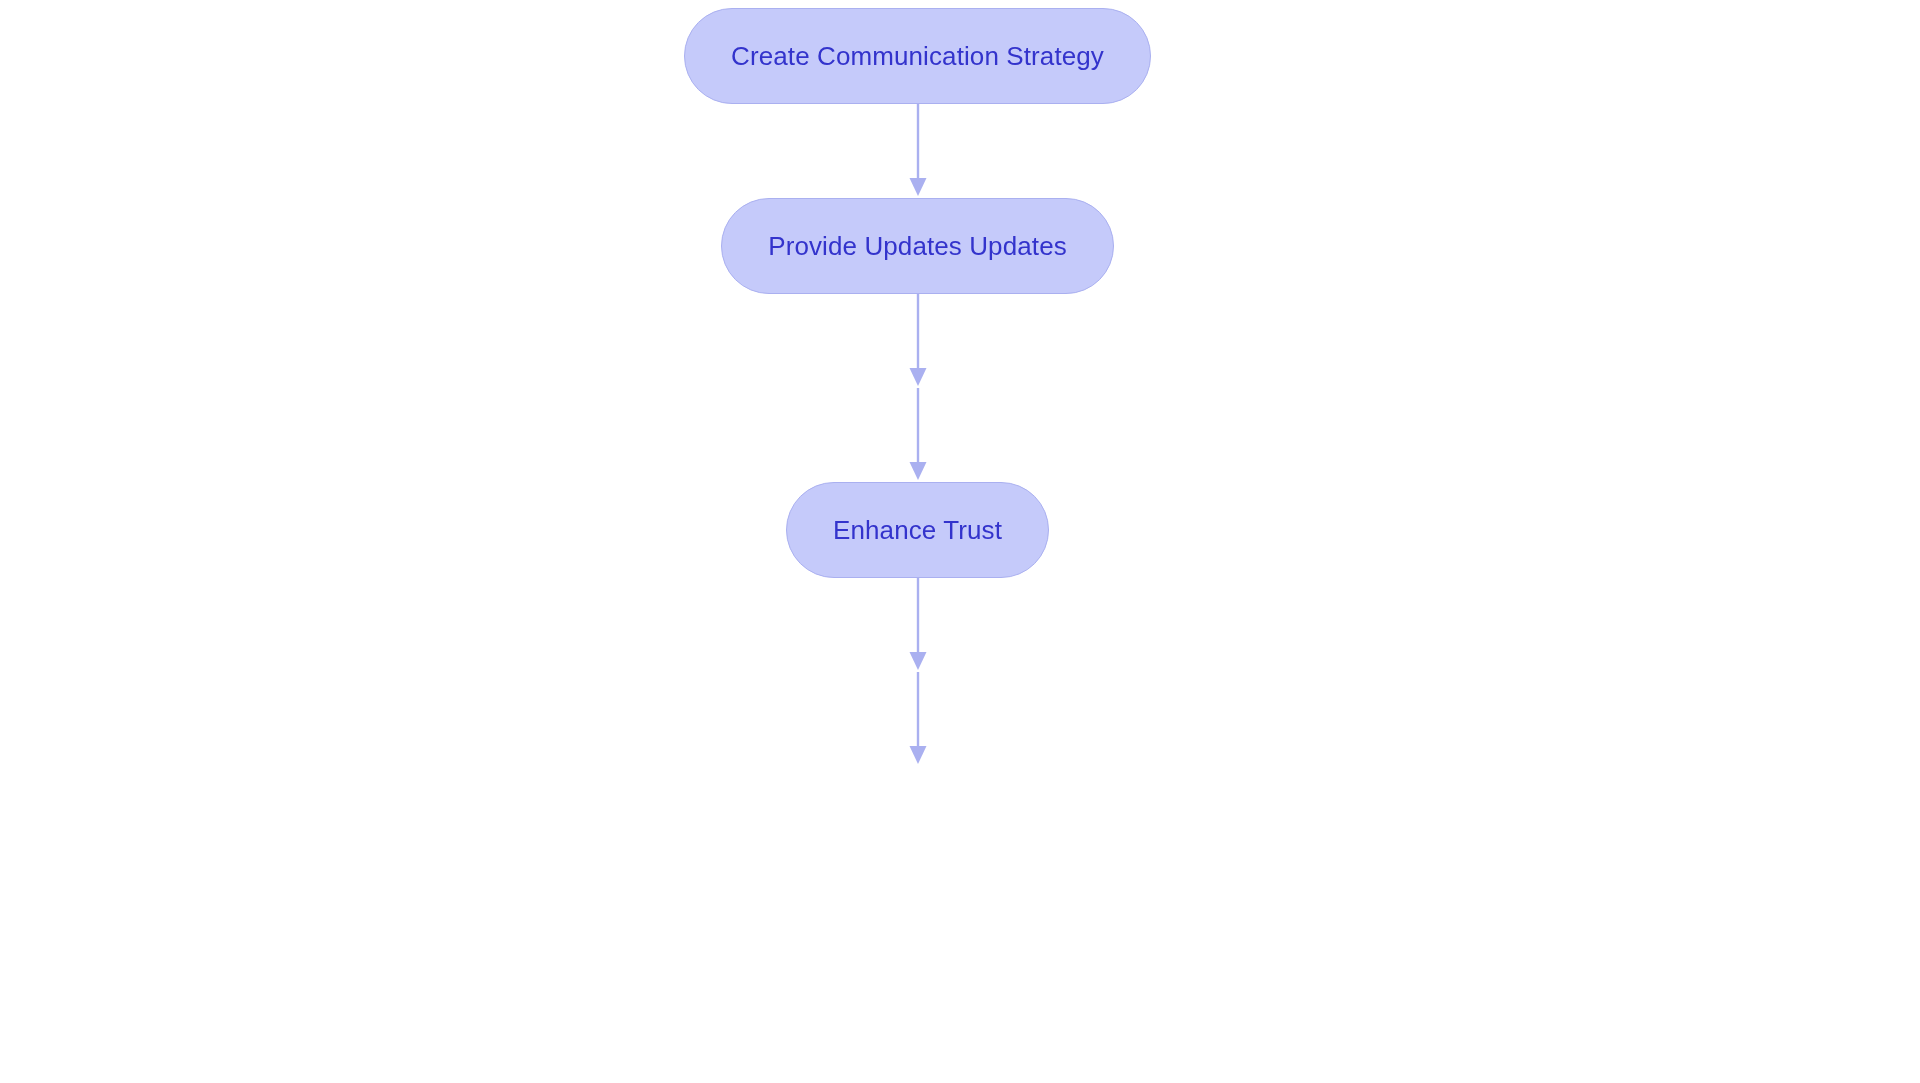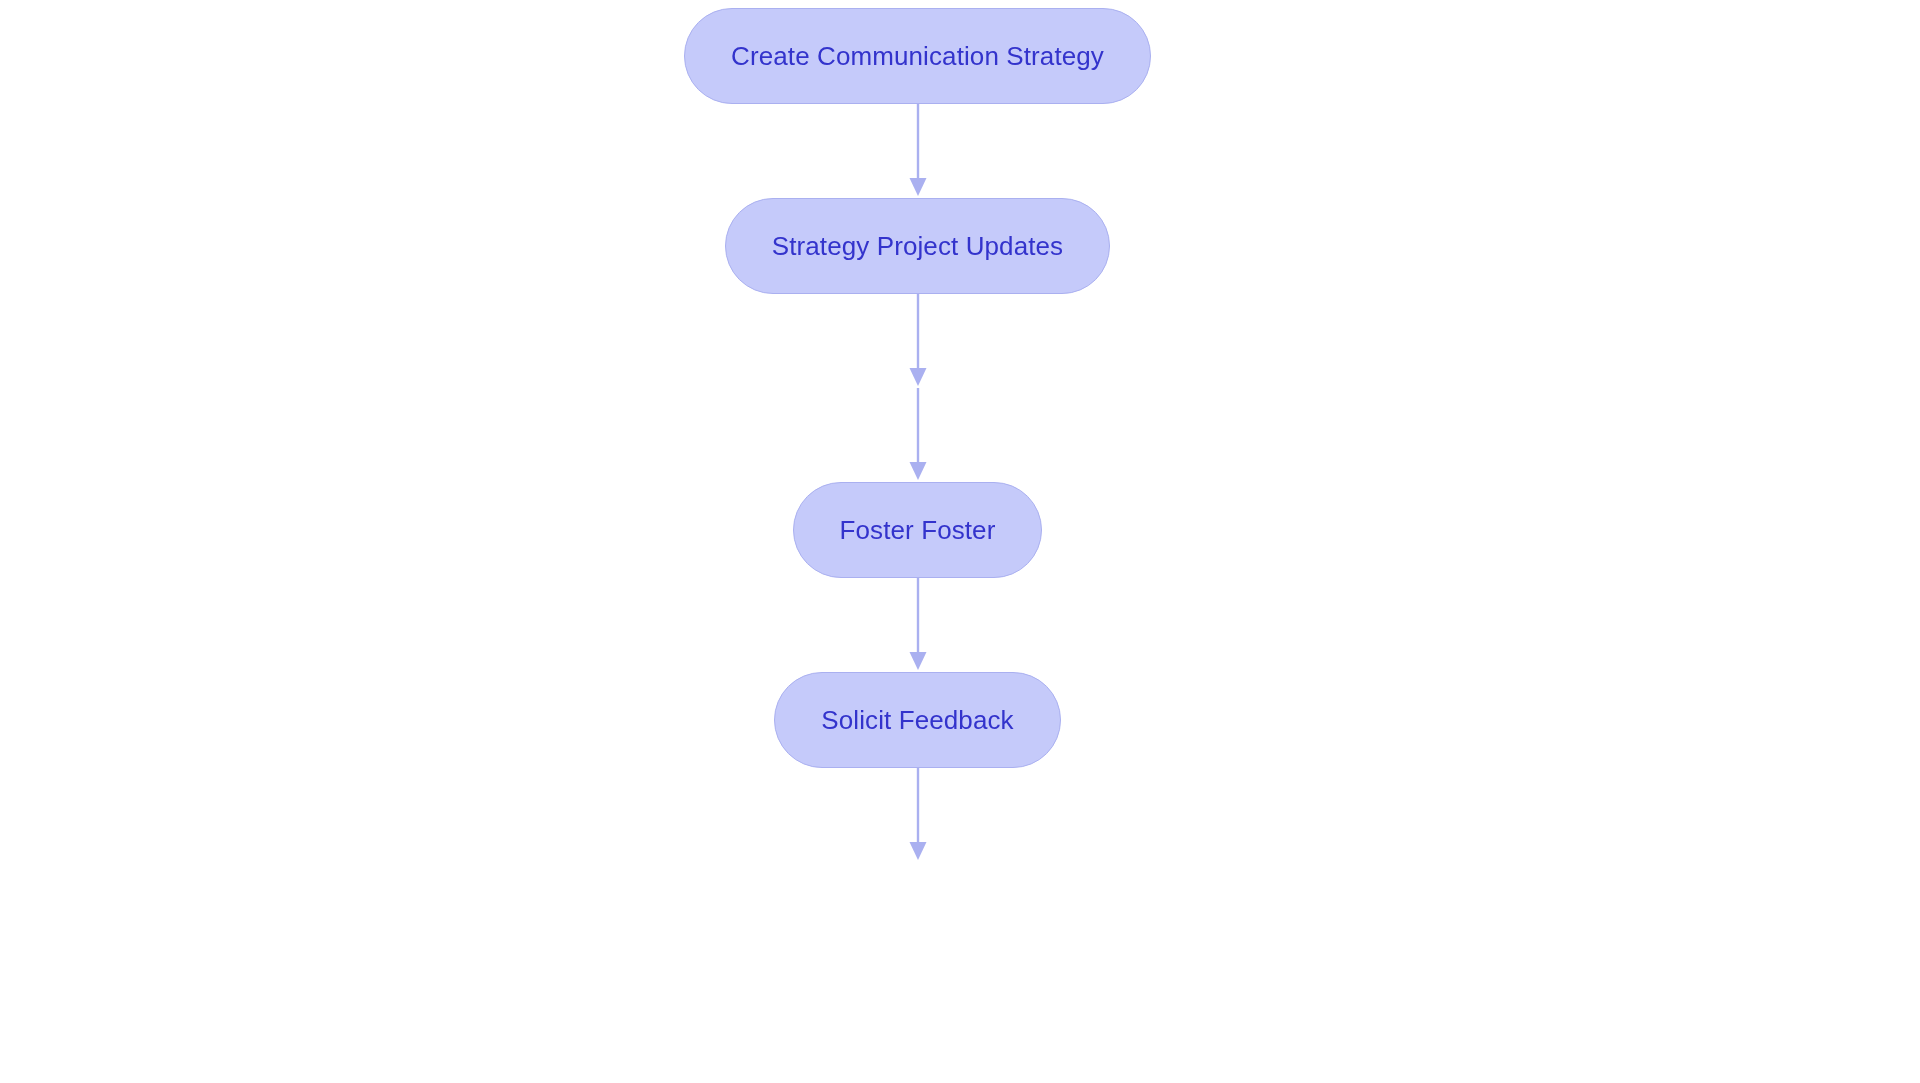--- a/index.html
+++ b/index.html
@@ -76,46 +76,43 @@
     <div class="node">
       <span class="node-label">Create Communication Strategy</span>
     </div>
 
     <svg class="edge" viewBox="0 0 30 94" aria-hidden="true">
       <line x1="15" y1="0" x2="15" y2="76" stroke="#aab0f0" stroke-width="2.4"></line>
       <polygon points="15,92 6.5,74 23.5,74" fill="#aab0f0"></polygon>
     </svg>
 
     <div class="node">
-      <span class="node-label">Strategy Project Updates</span>
+      <span class="node-label">Provide Updates Updates</span>
     </div>
 
     <svg class="edge" viewBox="0 0 30 94" aria-hidden="true">
       <line x1="15" y1="0" x2="15" y2="76" stroke="#aab0f0" stroke-width="2.4"></line>
       <polygon points="15,92 6.5,74 23.5,74" fill="#aab0f0"></polygon>
     </svg>
 
 
     <svg class="edge" viewBox="0 0 30 94" aria-hidden="true">
       <line x1="15" y1="0" x2="15" y2="76" stroke="#aab0f0" stroke-width="2.4"></line>
       <polygon points="15,92 6.5,74 23.5,74" fill="#aab0f0"></polygon>
     </svg>
 
     <div class="node">
-      <span class="node-label">Foster Foster</span>
+      <span class="node-label">Enhance Trust</span>
     </div>
 
     <svg class="edge" viewBox="0 0 30 94" aria-hidden="true">
       <line x1="15" y1="0" x2="15" y2="76" stroke="#aab0f0" stroke-width="2.4"></line>
       <polygon points="15,92 6.5,74 23.5,74" fill="#aab0f0"></polygon>
     </svg>
 
-    <div class="node">
-      <span class="node-label">Solicit Feedback</span>
-    </div>
 
     <svg class="edge" viewBox="0 0 30 94" aria-hidden="true">
       <line x1="15" y1="0" x2="15" y2="76" stroke="#aab0f0" stroke-width="2.4"></line>
       <polygon points="15,92 6.5,74 23.5,74" fill="#aab0f0"></polygon>
     </svg>
 
 
   </div>
 </div>
 

